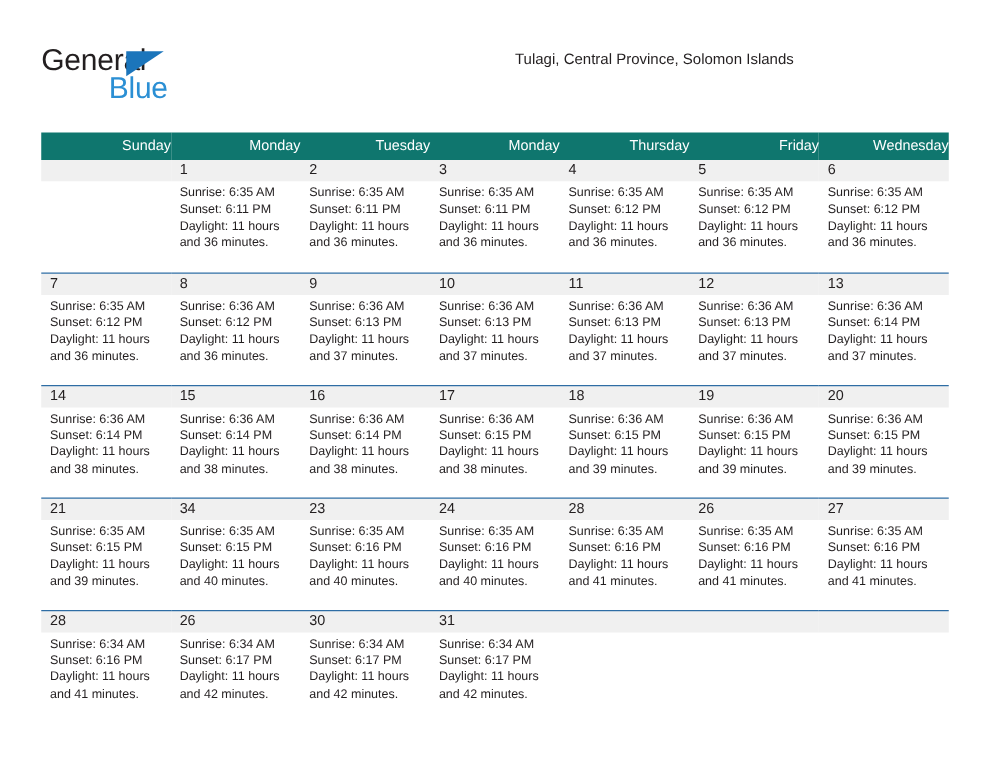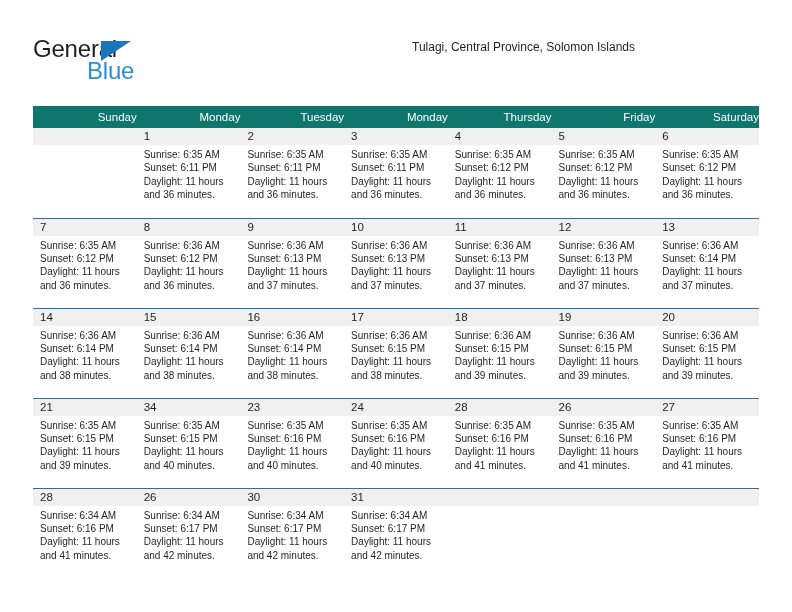--- a/index.html
+++ b/index.html
@@ -161,21 +161,21 @@
   <div class="calendar">
     <table class="cal-table">
       <thead>
         <tr>
           <th>Sunday</th>
           <th>Monday</th>
           <th>Tuesday</th>
           <th>Monday</th>
           <th>Thursday</th>
           <th>Friday</th>
-          <th>Saturday</th>
+          <th>Wednesday</th>
         </tr>
       </thead>
       <tbody>
           <tr class="week-row first">
             <td class="daycell empty">
               <div class="daynum"></div>
             </td>
             <td class="daycell">
               <div class="daynum">1</div>
               <div class="dayinfo">

